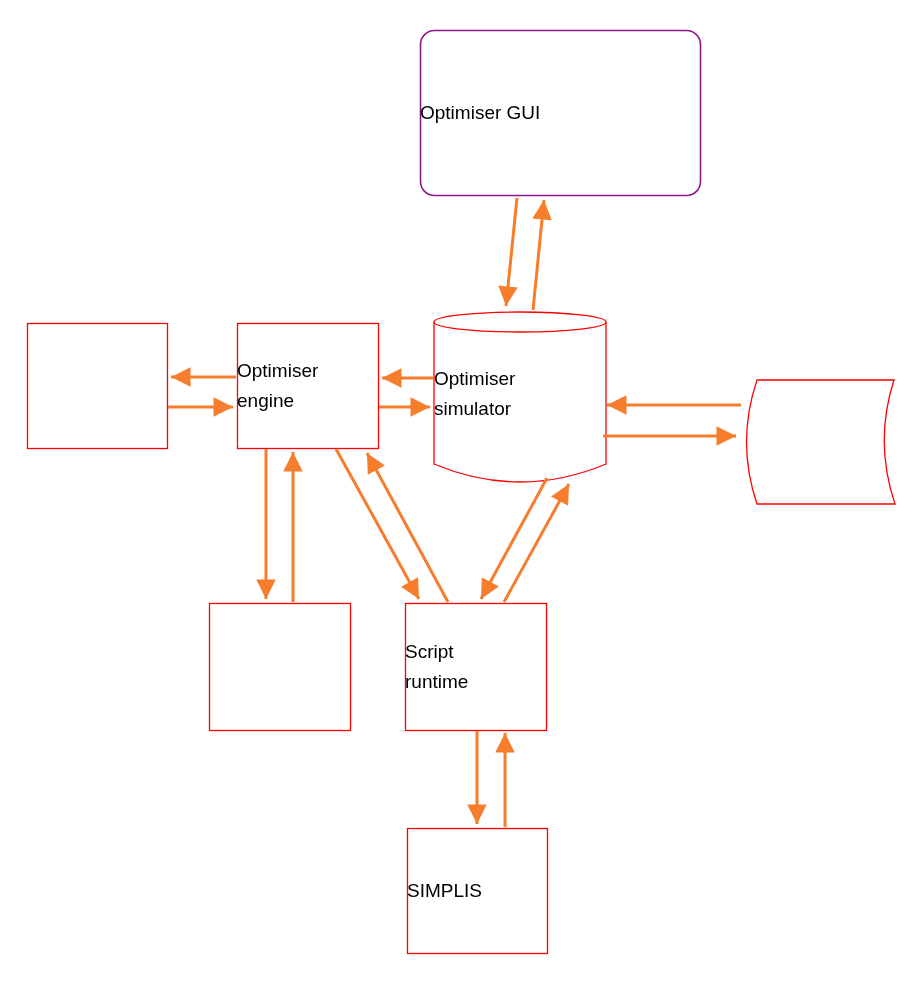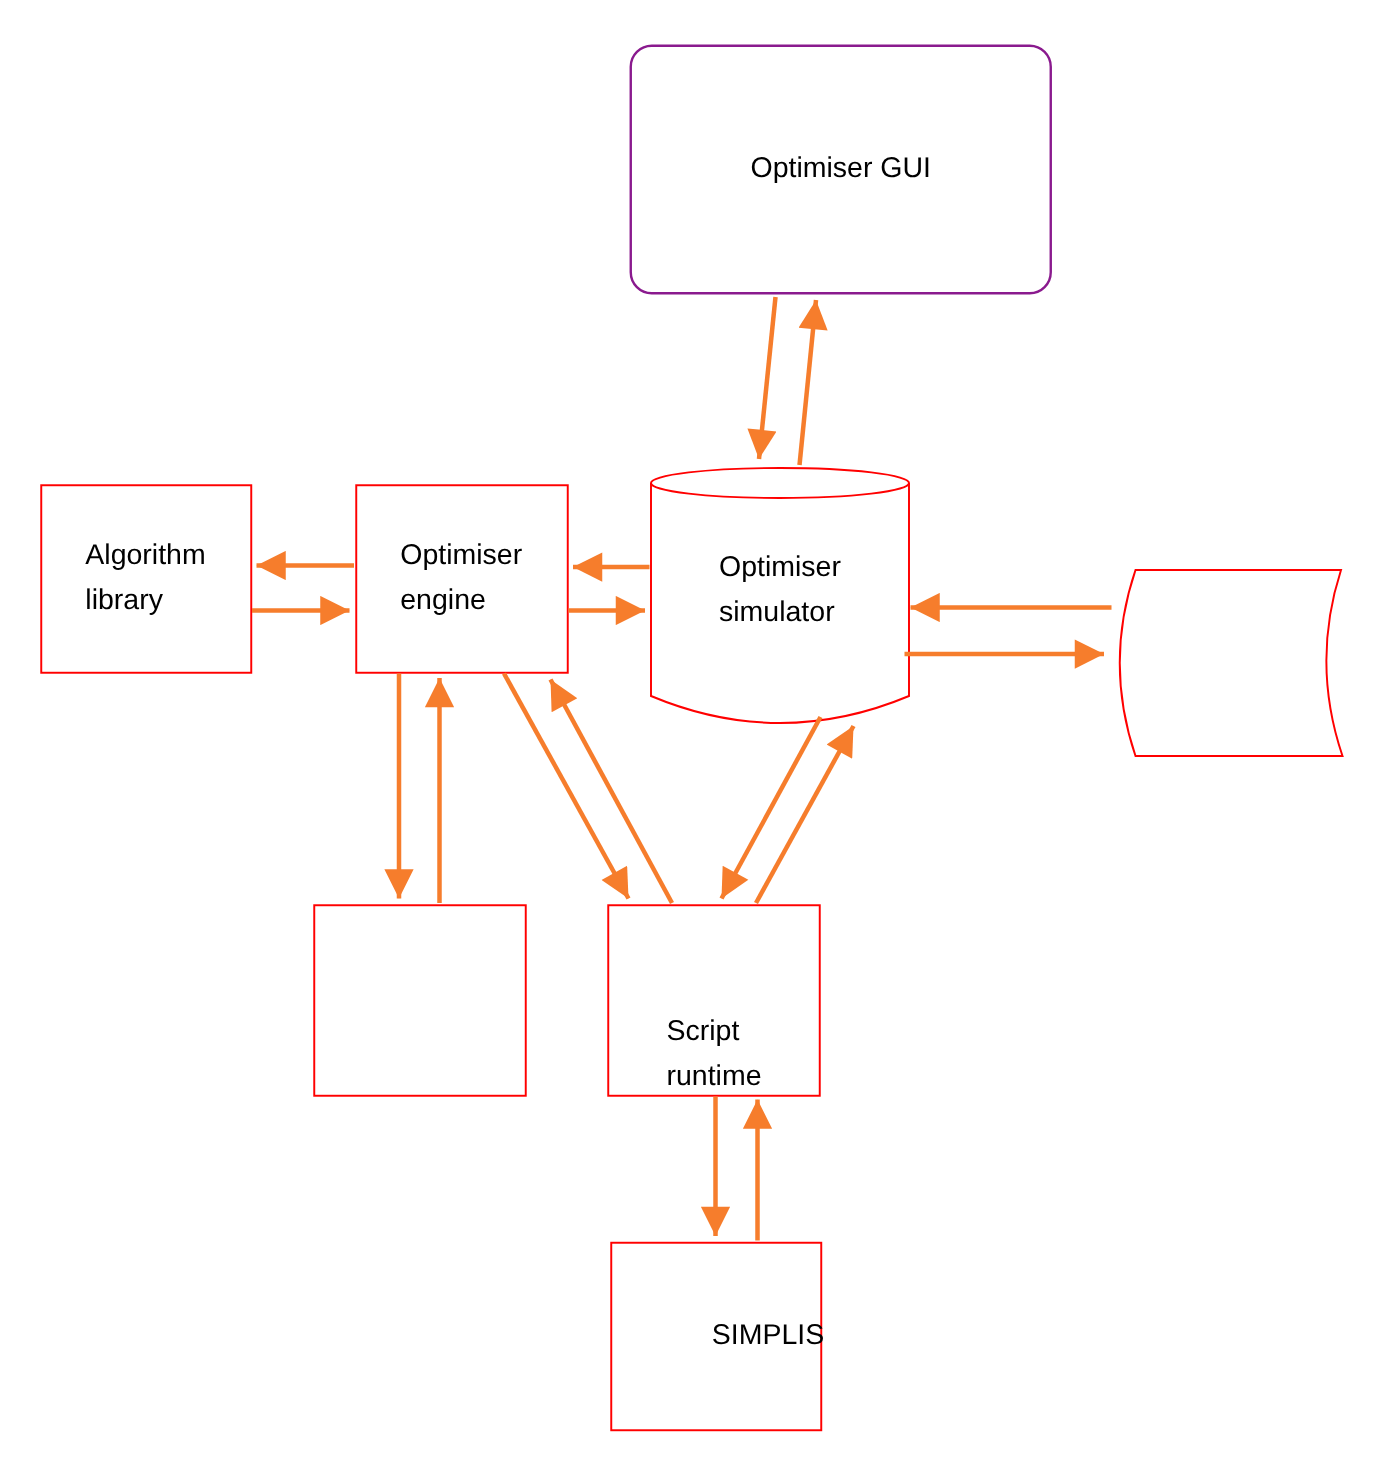--- a/index.html
+++ b/index.html
@@ -10,21 +10,20 @@
     background: #ffffff;
     font-family: "Liberation Sans", sans-serif;
     color: #000000;
     overflow: hidden;
   }
   .diagram-svg { position: absolute; left: 0; top: 0; }
   .node-label {
     position: absolute;
     display: flex;
     align-items: center;
-    justify-content: center;
     font-size: 19px;
     line-height: 30px;
     pointer-events: none;
     white-space: nowrap;
   }
   .node-label .lines { text-align: left; }
   .node-label.single { text-align: center; }
 </style>
 </head>
 <body>
@@ -81,47 +80,41 @@
 
       <line x1="477" y1="731" x2="477" y2="824" marker-end="url(#arrow)"></line>
       <line x1="505" y1="827" x2="505" y2="733" marker-end="url(#arrow)"></line>
     </g>
   </svg>
 
   <div class="node-label single" style="left:420px; top:30px; width:281px; height:166px;">
     <span>Optimiser GUI</span>
   </div>
 
-  <div class="node-label" style="left:27px; top:323px; width:140px; height:125px;">
-    <div class="lines">
-      <div>Algorithm</div>
-      <div>library</div>
-    </div>
-  </div>
 
   <div class="node-label" style="left:237px; top:323px; width:141px; height:125px;">
     <div class="lines">
       <div>Optimiser</div>
       <div>engine</div>
     </div>
   </div>
 
   <div class="node-label" style="left:434px; top:324px; width:172px; height:140px;">
     <div class="lines">
       <div>Optimiser</div>
       <div>simulator</div>
     </div>
   </div>
 
 
 
-  <div class="node-label" style="left:405px; top:603px; width:142px; height:127px;margin-top:36px;">
+  <div class="node-label" style="left:405px; top:603px; width:142px; height:127px;">
     <div class="lines">
       <div>Script</div>
       <div>runtime</div>
     </div>
   </div>
 
-  <div class="node-label single" style="left:407px; top:828px; width:140px; height:125px;padding-left:35px;">
+  <div class="node-label single" style="left:407px; top:828px; width:140px; height:125px;">
     <span>SIMPLIS</span>
   </div>
 
 </div>
 
 </body></html>

